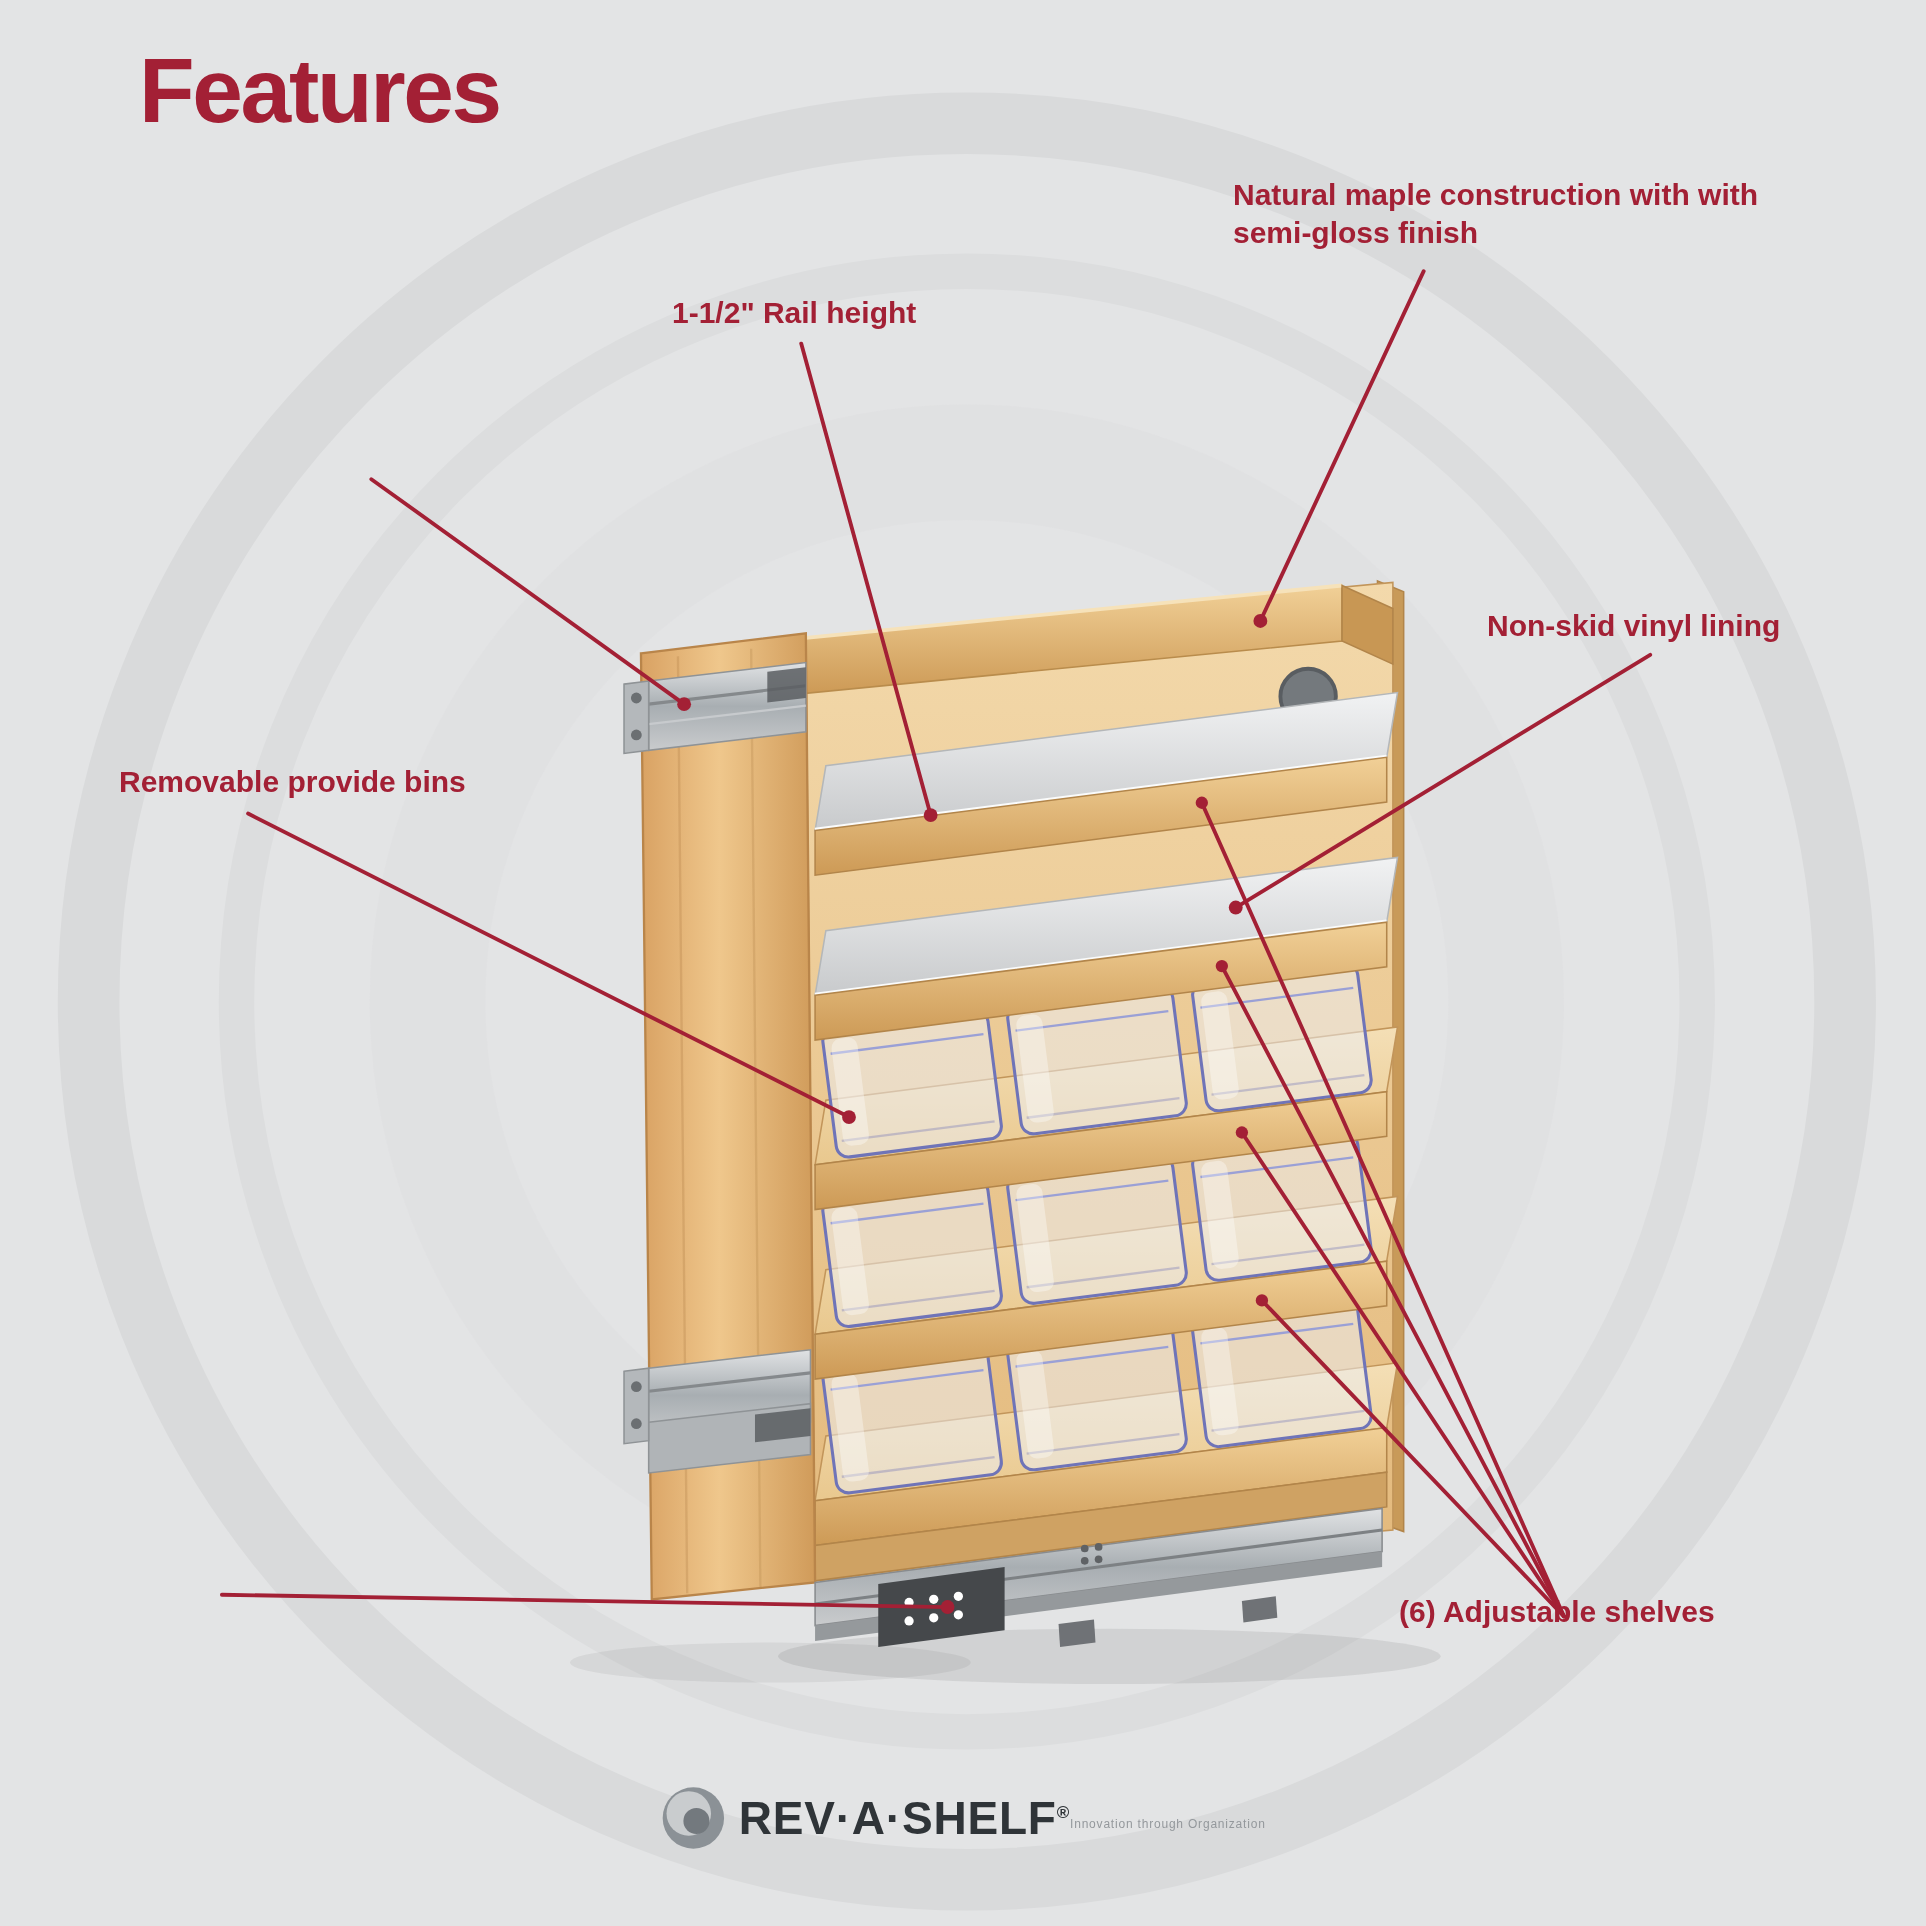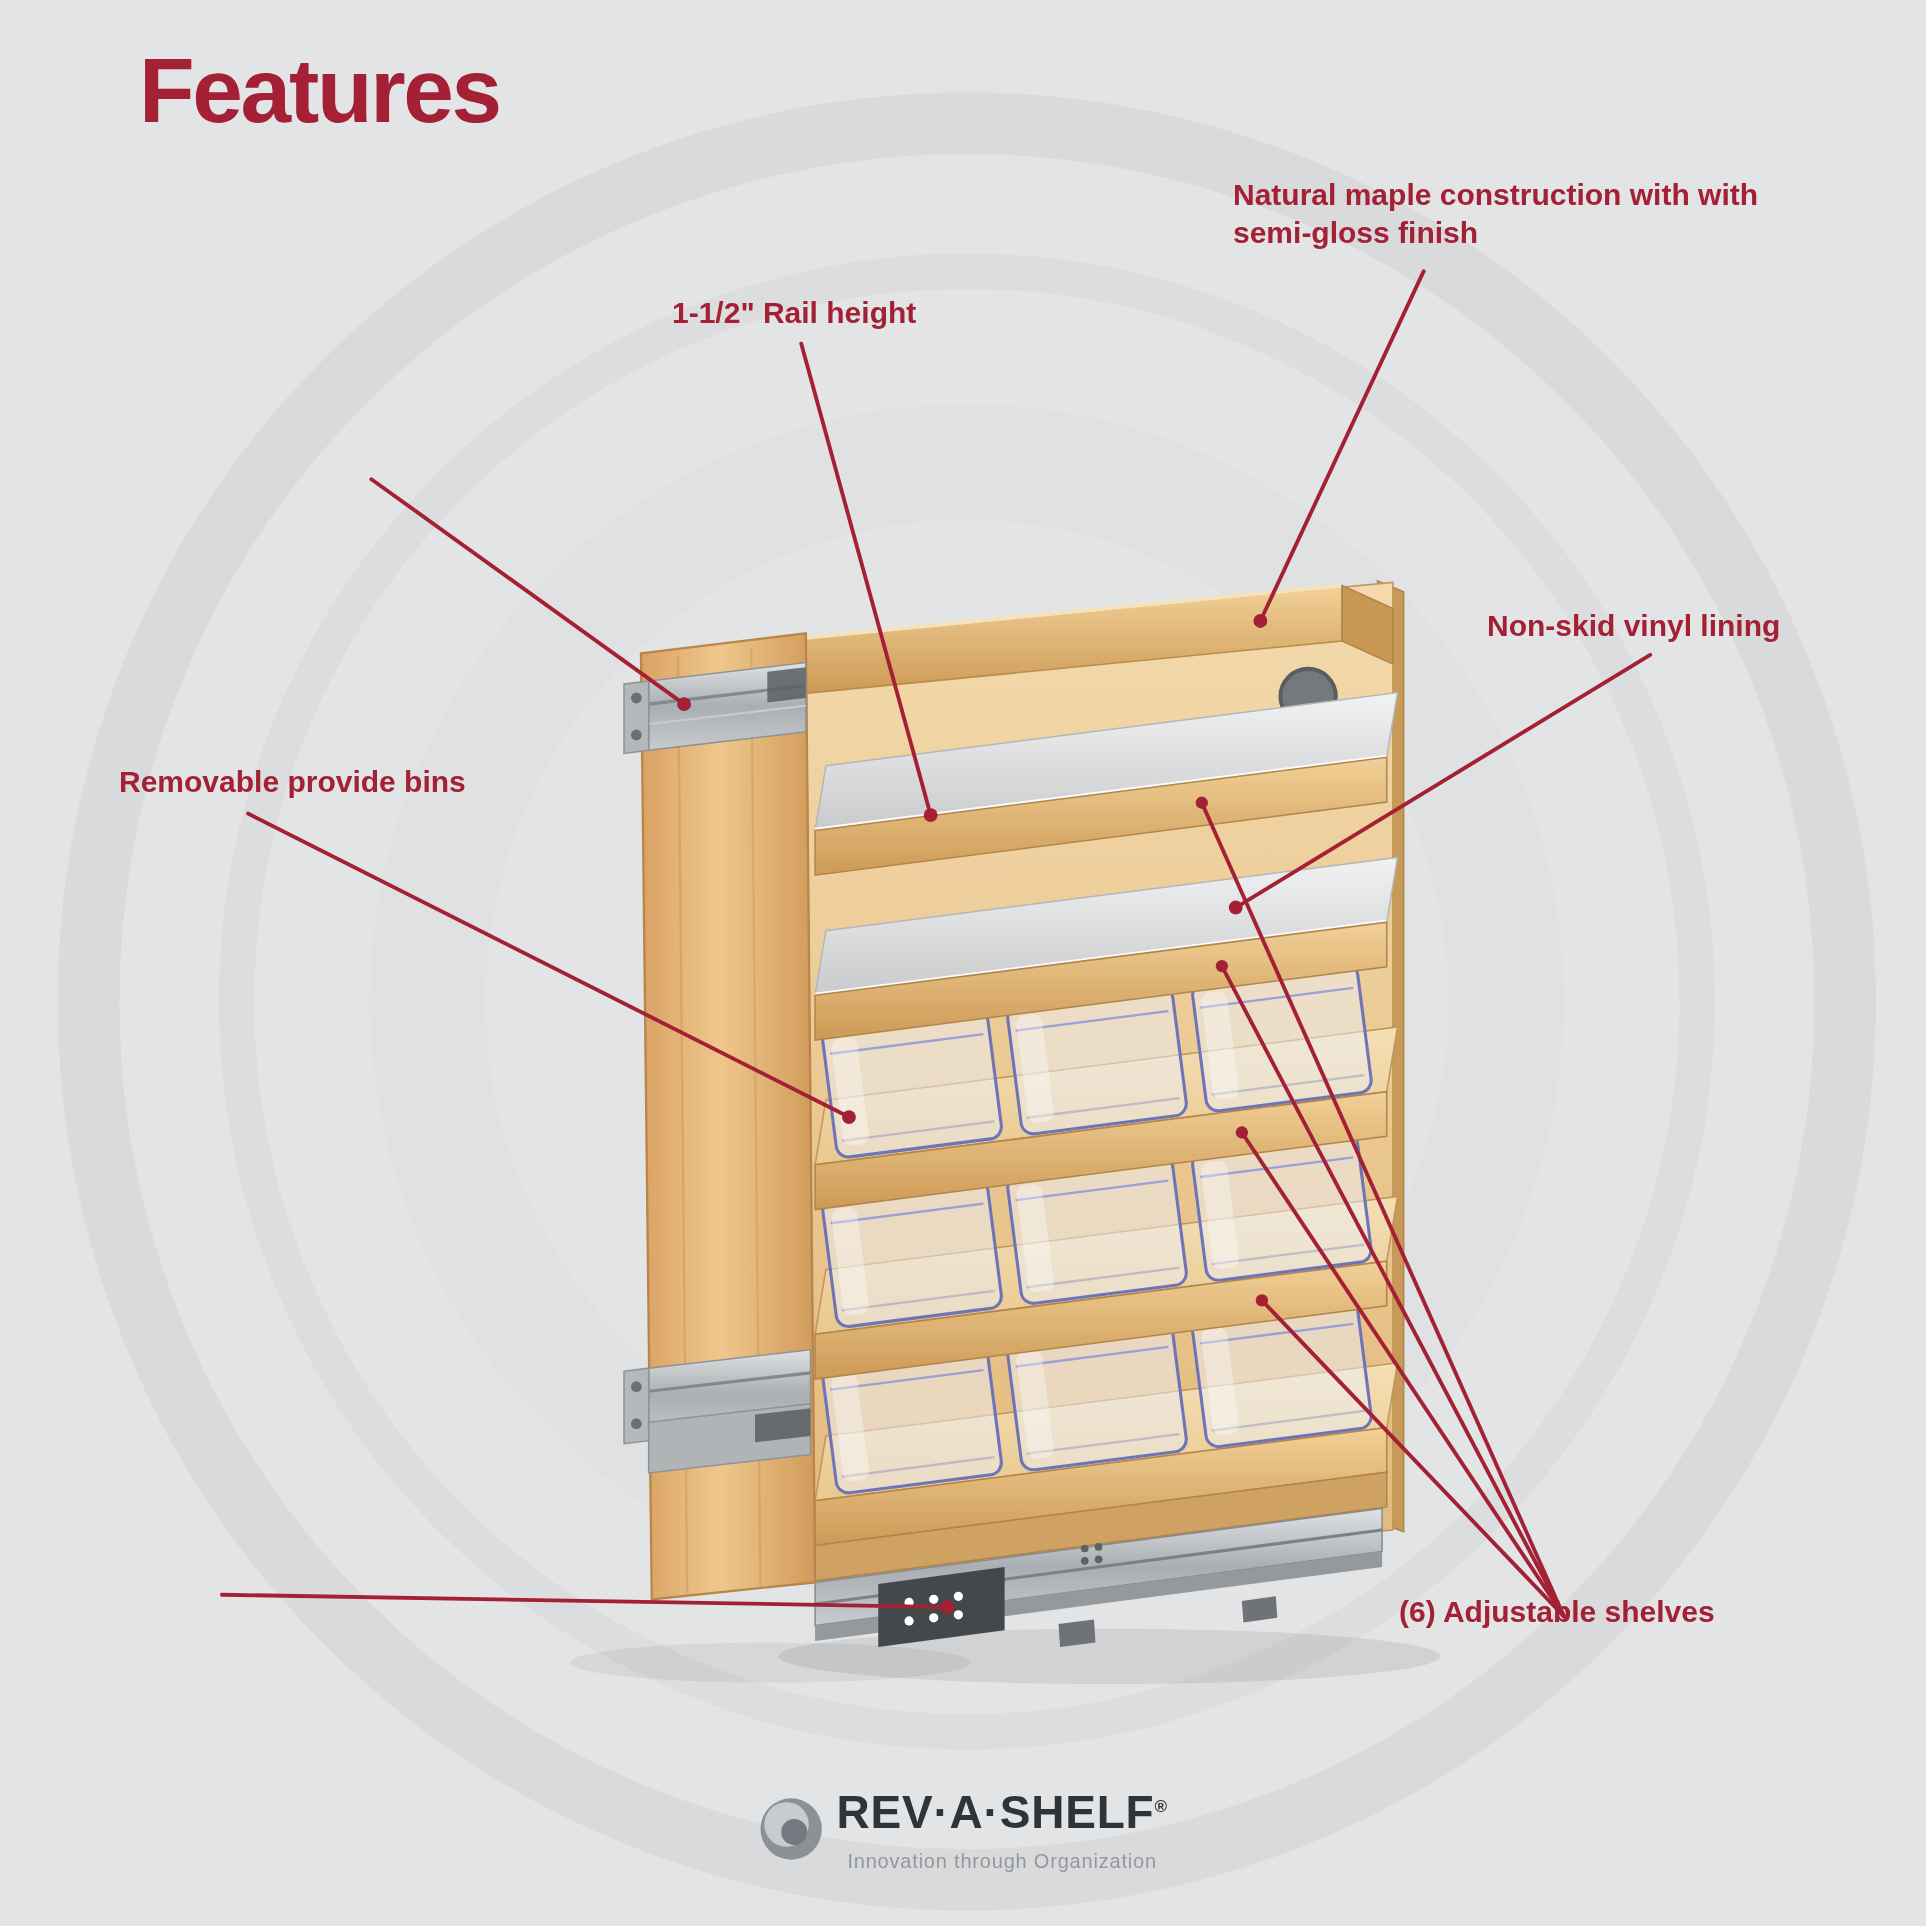--- a/index.html
+++ b/index.html
@@ -30,24 +30,24 @@
   #c-rail{left:672px;top:294px;}
   #c-door{left:210px;top:350px;width:432px;}
   #c-vinyl{left:1487px;top:599px;margin-top:8px;}
   #c-bins{left:119px;top:763px;}
   #c-shelves{left:1399px;top:1593px;}
   #c-slides{left:156px;top:1601px;width:524px;}
   .logo{
     position:absolute;left:50%;top:1785px;transform:translateX(-50%);
     display:flex;align-items:center;gap:12.3px;
   }
-  .logo-text{display:flex;flex-direction:column;align-items:center;}
+  .logo-text{display:flex;flex-direction:row;align-items:center;}
   .brand{font-size:46px;font-weight:bold;color:#2f3438;letter-spacing:0.8px;white-space:nowrap;}
   .brand sup{font-size:17px;vertical-align:super;}
-  .tagline{font-size:20px;color:#94989c;letter-spacing:0.8px;margin-top:11px;}
+  .tagline{font-size:12px;color:#94989c;letter-spacing:0.8px;margin-top:11px;}
 </style>
 </head>
 <body>
 
 <div class="stage">
 
   <svg class="scene" viewBox="0 0 2500 2500">
     <defs>
       <linearGradient id="gPanel" x1="0" y1="0" x2="1" y2="0">
         <stop offset="0" stop-color="#d9a263"></stop>

